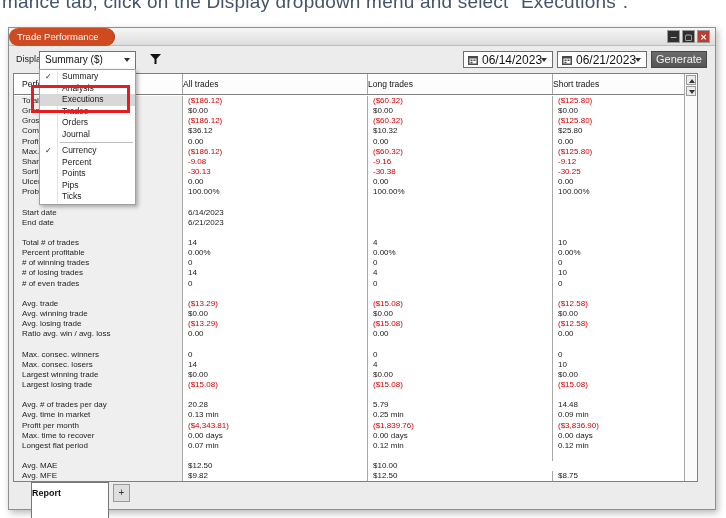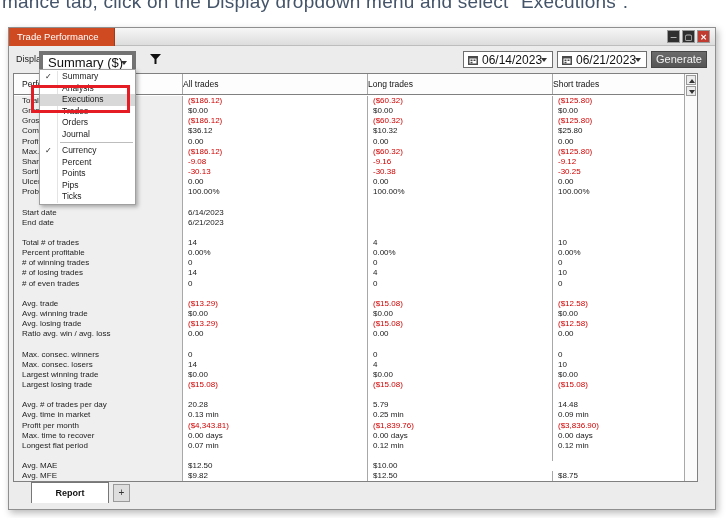--- a/index.html
+++ b/index.html
@@ -8,30 +8,30 @@
 
   
   #instruction-clip { position:absolute; left:2px; top:0; width:726px; height:13px; overflow:hidden; }
   #instruction-clip span { display:block; margin-top:-10px; font-size:19px; line-height:23px; color:#44546a; white-space:nowrap; letter-spacing:.2px; }
 
   
   #window { position:absolute; left:8px; top:27px; width:708px; height:483px; background:#ececec; border:1px solid #8f8f8f; box-shadow:2px 3px 7px rgba(0,0,0,.28); }
 
   
   #titlebar { position:absolute; left:0; top:0; width:100%; height:18px; background:linear-gradient(#f6f6f6,#dddddd); border-bottom:1px solid #bdbdbd; }
-  #title-tab { position:absolute; left:0; top:0; height:18px; min-width:106px; background:#cf4a21; border-right:1px solid #a03a18; color:#fff; font-size:9.5px; line-height:18px; padding:0 8px; }
+  #title-tab { position:absolute; left:0; top:0; height:18px; min-width:106px; background:#cf4a21; border-right:1px solid #a03a18; color:#fff; font-size:9.5px; line-height:18px; padding:0 8px;border-radius:9px; }
   .winbtns { position:absolute; right:5px; top:2px; display:flex; gap:2px; }
   .winbtn { width:13px; height:13px; border:1px solid #9a9a9a; background:#2f2f2f; color:#fff; font-size:8px; line-height:11px; text-align:center; }
   .winbtn.close { background:#c13b31; font-weight:bold; }
   .winbtn .glyph { display:block; transform:translateY(0.5px); }
 
   
   #toolbar { position:absolute; left:0; top:19px; width:100%; height:25px; }
   #display-label { position:absolute; left:7px; top:7px; font-size:9px; color:#222; }
-  #display-combo { position:absolute; left:30px; top:4px; width:97px; height:24px; background:#fff; border:4px solid #737373; font-size:13px; line-height:15px; padding-left:5px; color:#111; }
+  #display-combo { position:absolute; left:30px; top:4px; width:97px; height:24px; background:#fff; border:1px solid #737373; font-size:10px; line-height:15px; padding-left:5px; color:#111; }
   .combo-arrow { position:absolute; right:5px; top:6px; width:0; height:0; border-left:3.5px solid transparent; border-right:3.5px solid transparent; border-top:4px solid #333; }
   #filter-btn { position:absolute; left:136px; top:4px; width:20px; height:17px; text-align:center; }
   #filter-btn svg { margin-top:3px; }
   .datecombo { position:absolute; top:4px; width:90px; height:17px; background:#fff; border:1px solid #6f6f6f; font-size:12px; line-height:15px; color:#111; }
   .datecombo .cal { position:absolute; left:4px; top:3px; }
   .datecombo .dtext { position:absolute; left:18px; top:1px; }
   #date-from { right:162px; }
   #date-to { right:68px; }
   #generate-btn { position:absolute; right:8px; top:4px; width:56px; height:17px; background:linear-gradient(#6b6b6b,#555555); border:1px solid #454545; color:#f2f2f2; font-size:11px; line-height:15px; text-align:center; }
 
@@ -59,21 +59,21 @@
   .mitem .check { position:absolute; left:5px; top:0; font-size:8px; color:#222; }
   .mitem.highlight { background:#d8d8d8; }
   .msep { height:1px; background:#bdbdbd; margin:2px 2px 2px 20px; }
   .gutterline { position:absolute; left:17px; top:1px; bottom:1px; width:1px; background:#e4e4e4; }
 
   
   #annotation-rect { position:absolute; left:22px; top:57px; width:99px; height:28px; border:3px solid #e51c23; z-index:11; }
 
   
   #bottom-tabs { position:absolute; left:0; bottom:4px; width:100%; height:24px; }
-  #report-tab { position:absolute; left:22px; top:1px; width:78px; height:21px; background:#ffffff; border:1px solid #777; border-bottom:none; font-size:9px; font-weight:bold; color:#111; text-align:center; line-height:20px; }
+  #report-tab { position:absolute; left:22px; top:1px; width:78px; height:36px; background:#ffffff; border:1px solid #777; border-bottom:none; font-size:9px; font-weight:bold; color:#111; text-align:left; line-height:20px; }
   #add-tab { position:absolute; left:104px; top:3px; width:17px; height:18px; background:#dedede; border:1px solid #9a9a9a; font-size:10px; color:#333; text-align:center; line-height:16px; }
 </style>
 </head>
 <body>
 
 <div id="page">
 
   <div id="instruction-clip">
     <span>mance tab, click on the Display dropdown menu and select "Executions".</span>
   </div>

